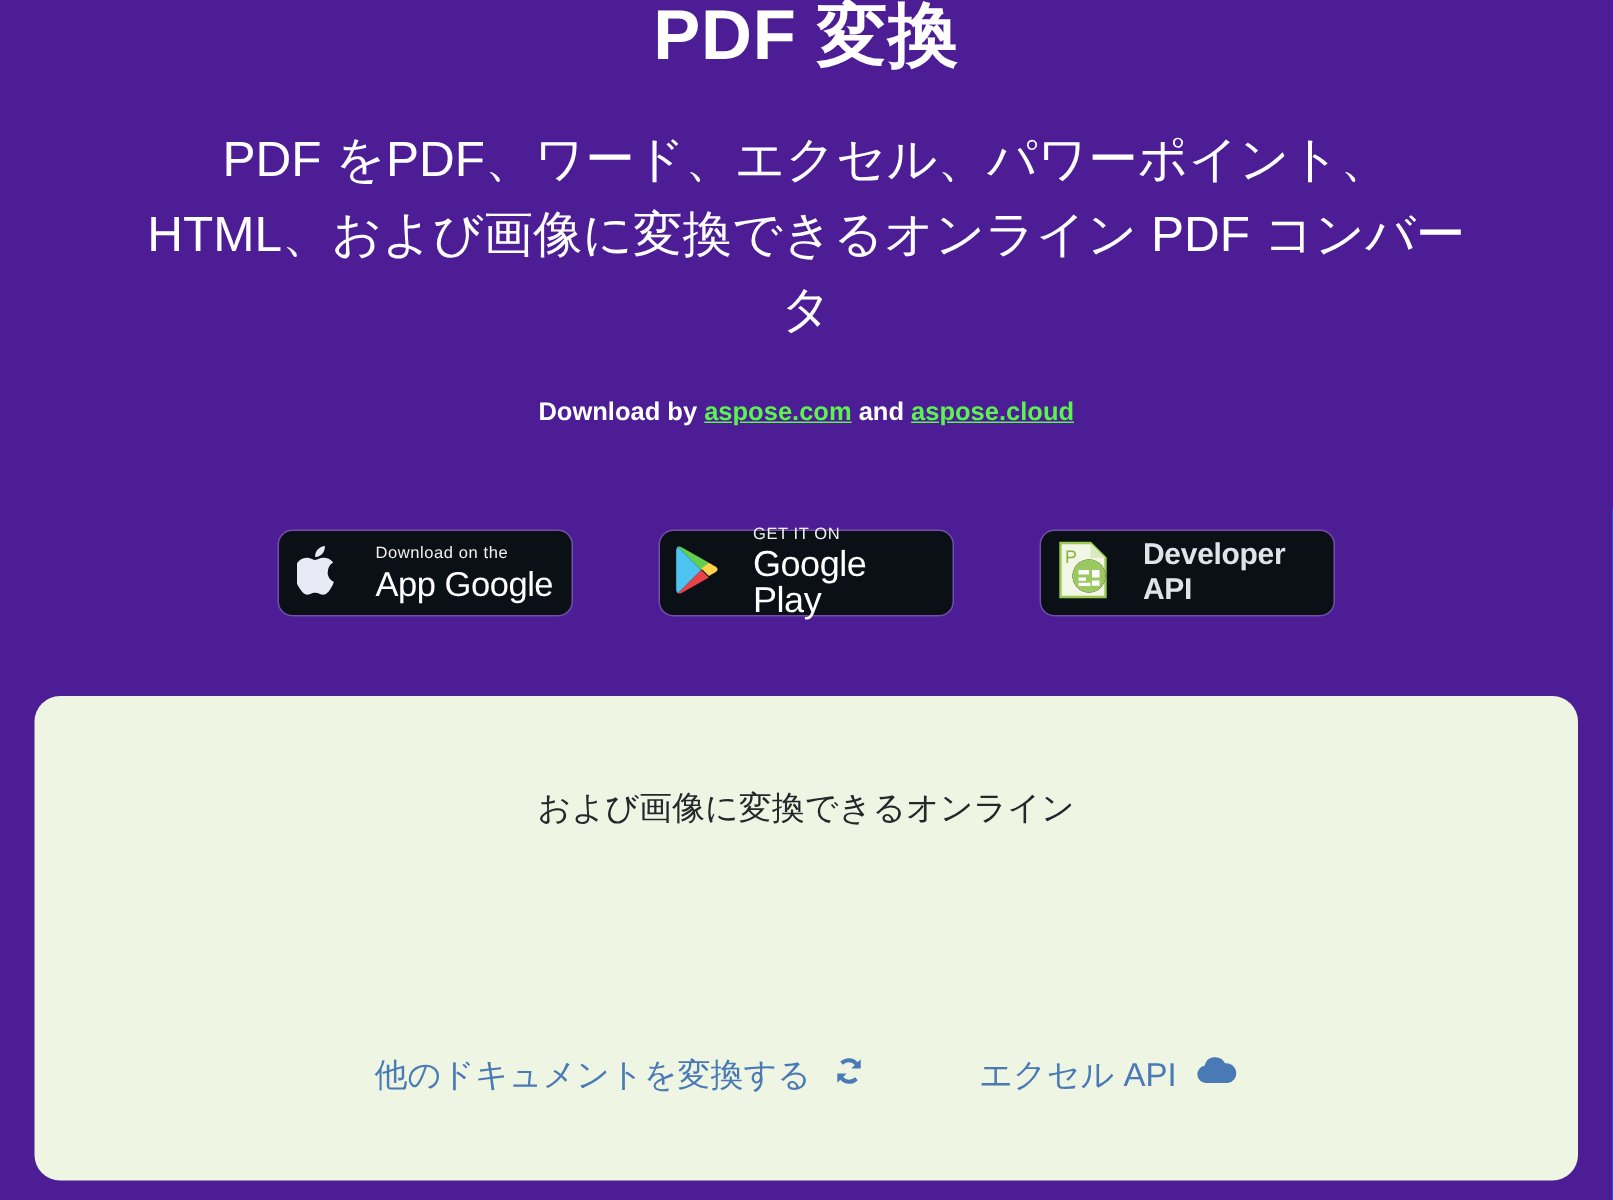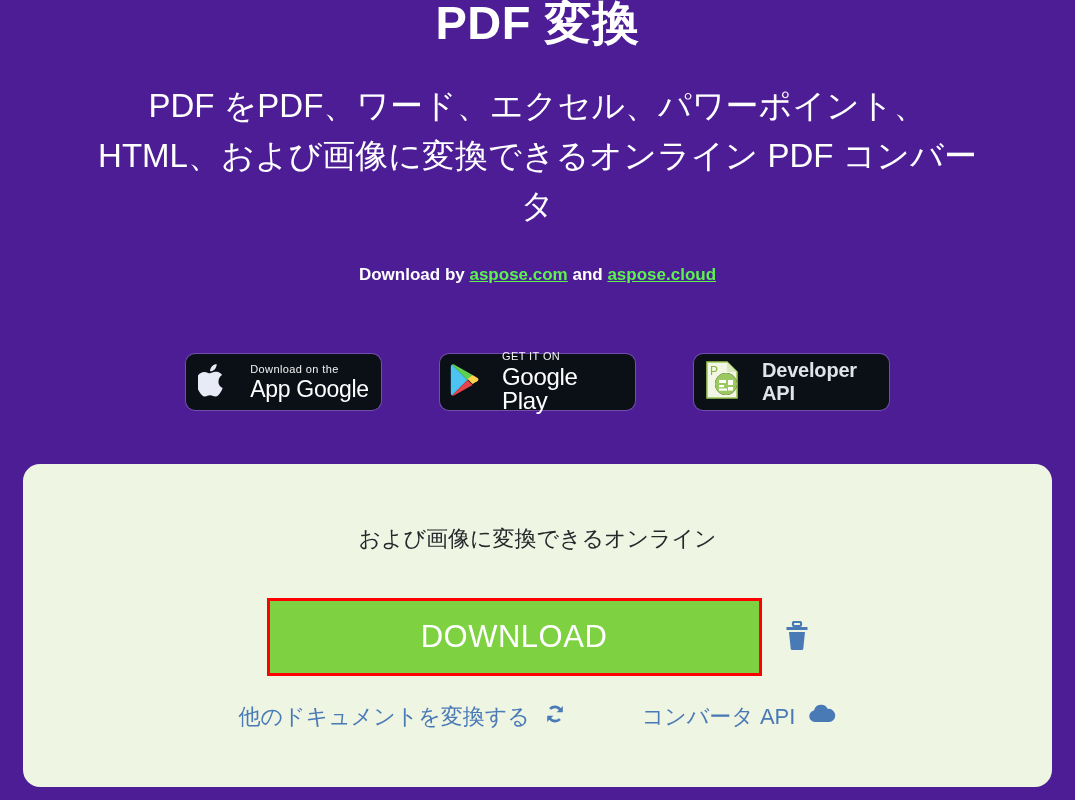--- a/index.html
+++ b/index.html
@@ -220,49 +220,35 @@
       </span>
       <span class="api-label">Developer API</span>
     </div>
 
   </div>
 
   <div class="card">
 
     <div class="status-msg">および画像に変換できるオンライン</div>
 
-    <div class="dl-row">
-      <div class="dl-wrap">
-        <button class="download-btn">DOWNLOAD</button>
-      </div>
-      <button class="trash-btn">
-        <span>
-          <svg width="24" height="30" viewBox="0 0 24 30">
-            <rect x="8" y="1" width="8" height="4" rx="1" fill="none" stroke="#4a7ab5" stroke-width="2.2"></rect>
-            <rect x="1.5" y="6" width="21" height="3" fill="#4a7ab5"></rect>
-            <path fill="#4a7ab5" d="M4 11h16l-1.7 16.5a1.6 1.6 0 0 1-1.6 1.5H7.3a1.6 1.6 0 0 1-1.6-1.5L4 11z"></path>
-          </svg>
-        </span>
-      </button>
-    </div>
 
     <div class="links-row">
 
       <a class="link-item" href="#">
         <span class="lbl">他のドキュメントを変換する</span>
         <span>
           <svg width="24" height="24" viewBox="0 0 24 24">
             <path fill="#4a7ab5" d="M12 3.5c2.3 0 4.35 1.05 5.7 2.7l2.1-2.1v6.2h-6.2l2.3-2.3A5.4 5.4 0 0 0 12 6.2a5.8 5.8 0 0 0-4 1.6L6.1 5.9A8.4 8.4 0 0 1 12 3.5z"></path>
             <path fill="#4a7ab5" d="M12 20.5c-2.3 0-4.35-1.05-5.7-2.7l-2.1 2.1v-6.2h6.2l-2.3 2.3A5.4 5.4 0 0 0 12 17.8a5.8 5.8 0 0 0 4-1.6l1.9 1.9a8.4 8.4 0 0 1-5.9 2.4z"></path>
           </svg>
         </span>
       </a>
 
       <a class="link-item" href="#">
-        <span class="lbl">コンバータ API</span>
+        <span class="lbl">エクセル API</span>
         <span>
           <svg width="28" height="22" viewBox="0 0 28 22">
             <path fill="#4a7ab5" d="M21.5 19H6.8A5.8 5.8 0 0 1 6 7.5a7.3 7.3 0 0 1 13.7-1.6A5.6 5.6 0 0 1 21.5 19z"></path>
           </svg>
         </span>
       </a>
 
     </div>
   </div>
 

